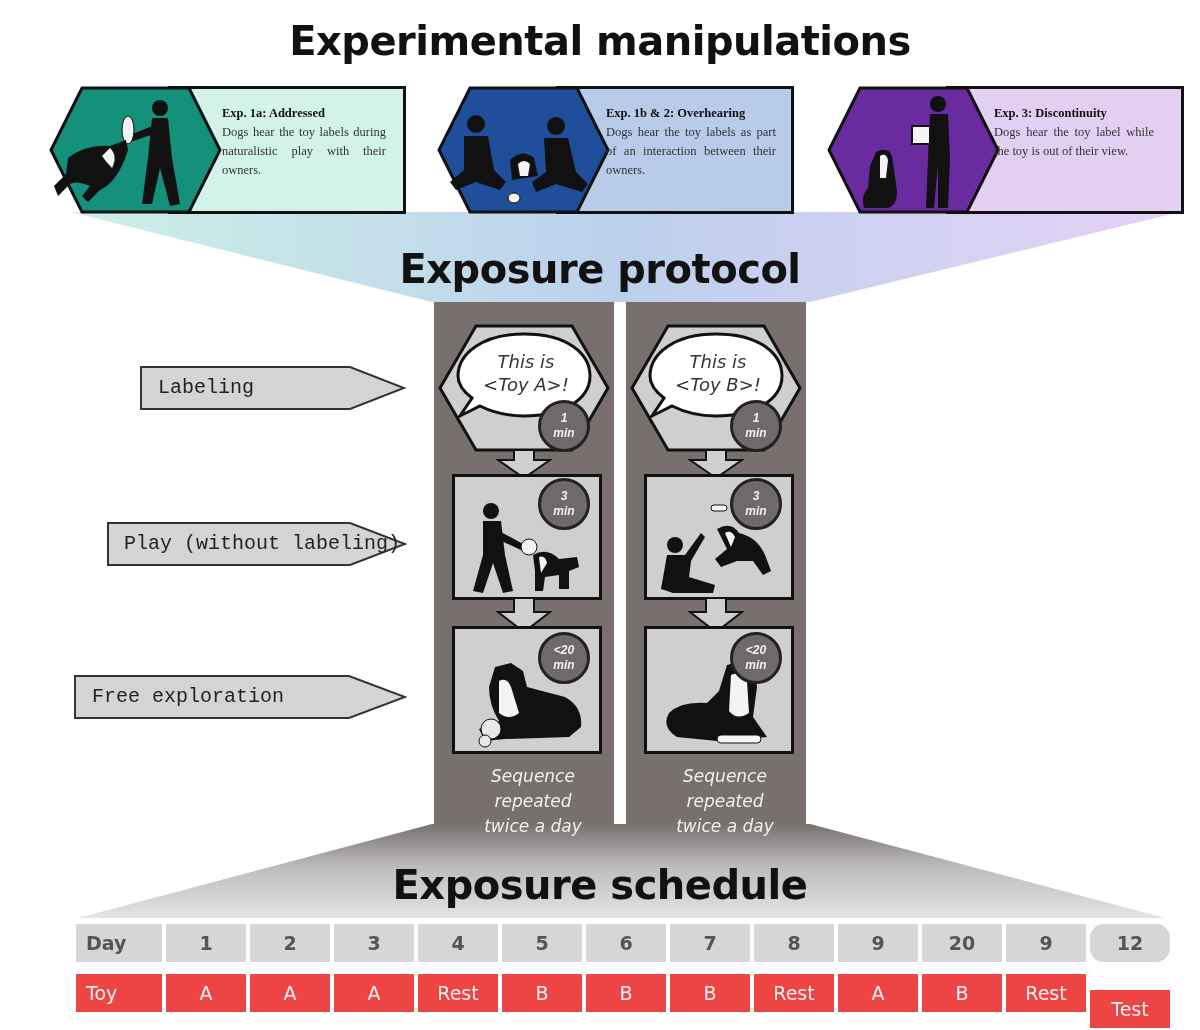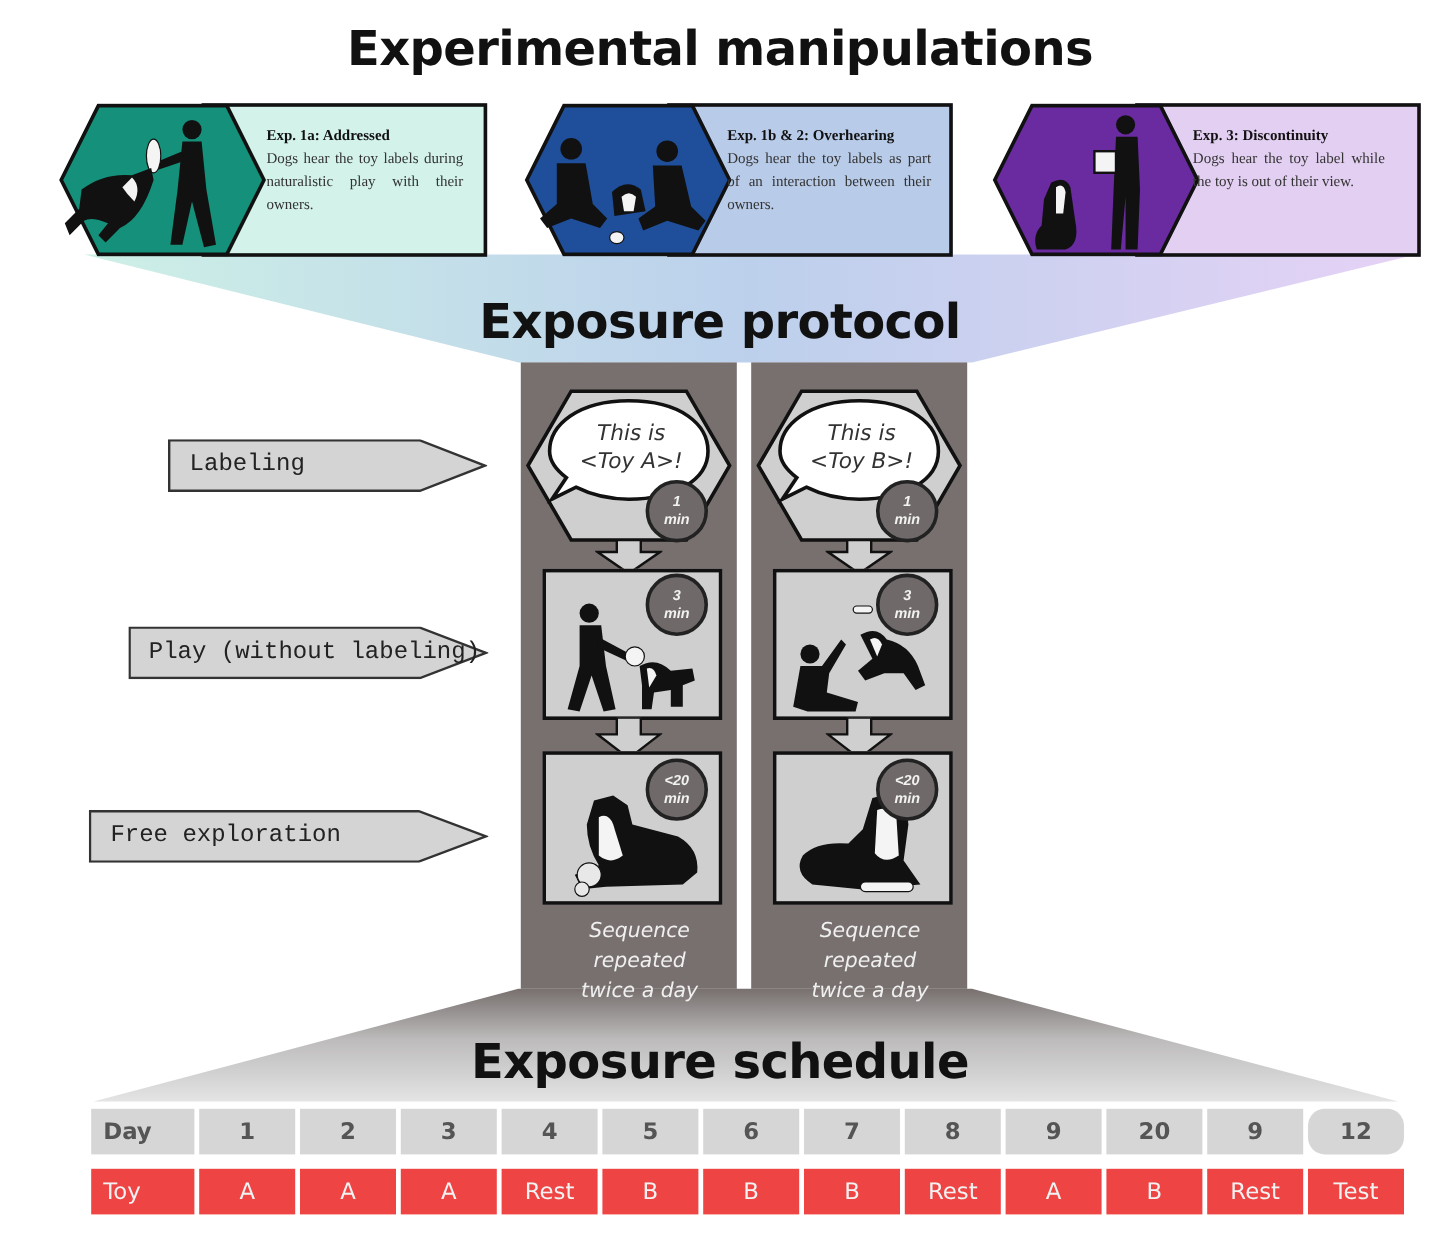--- a/index.html
+++ b/index.html
@@ -283,14 +283,14 @@
     <div class="sched-cell" style="width: 80px;">A</div>
     <div class="sched-cell" style="width: 80px;">A</div>
     <div class="sched-cell" style="width: 80px;">Rest</div>
     <div class="sched-cell" style="width: 80px;">B</div>
     <div class="sched-cell" style="width: 80px;">B</div>
     <div class="sched-cell" style="width: 80px;">B</div>
     <div class="sched-cell" style="width: 80px;">Rest</div>
     <div class="sched-cell" style="width: 80px;">A</div>
     <div class="sched-cell" style="width: 80px;">B</div>
     <div class="sched-cell" style="width: 80px;">Rest</div>
-    <div class="sched-cell" style="width: 80px;">Test</div>
+    <div class="sched-cell" style="width: 80px; margin-top: 16px;">Test</div>
   </div>
 
 </body></html>

